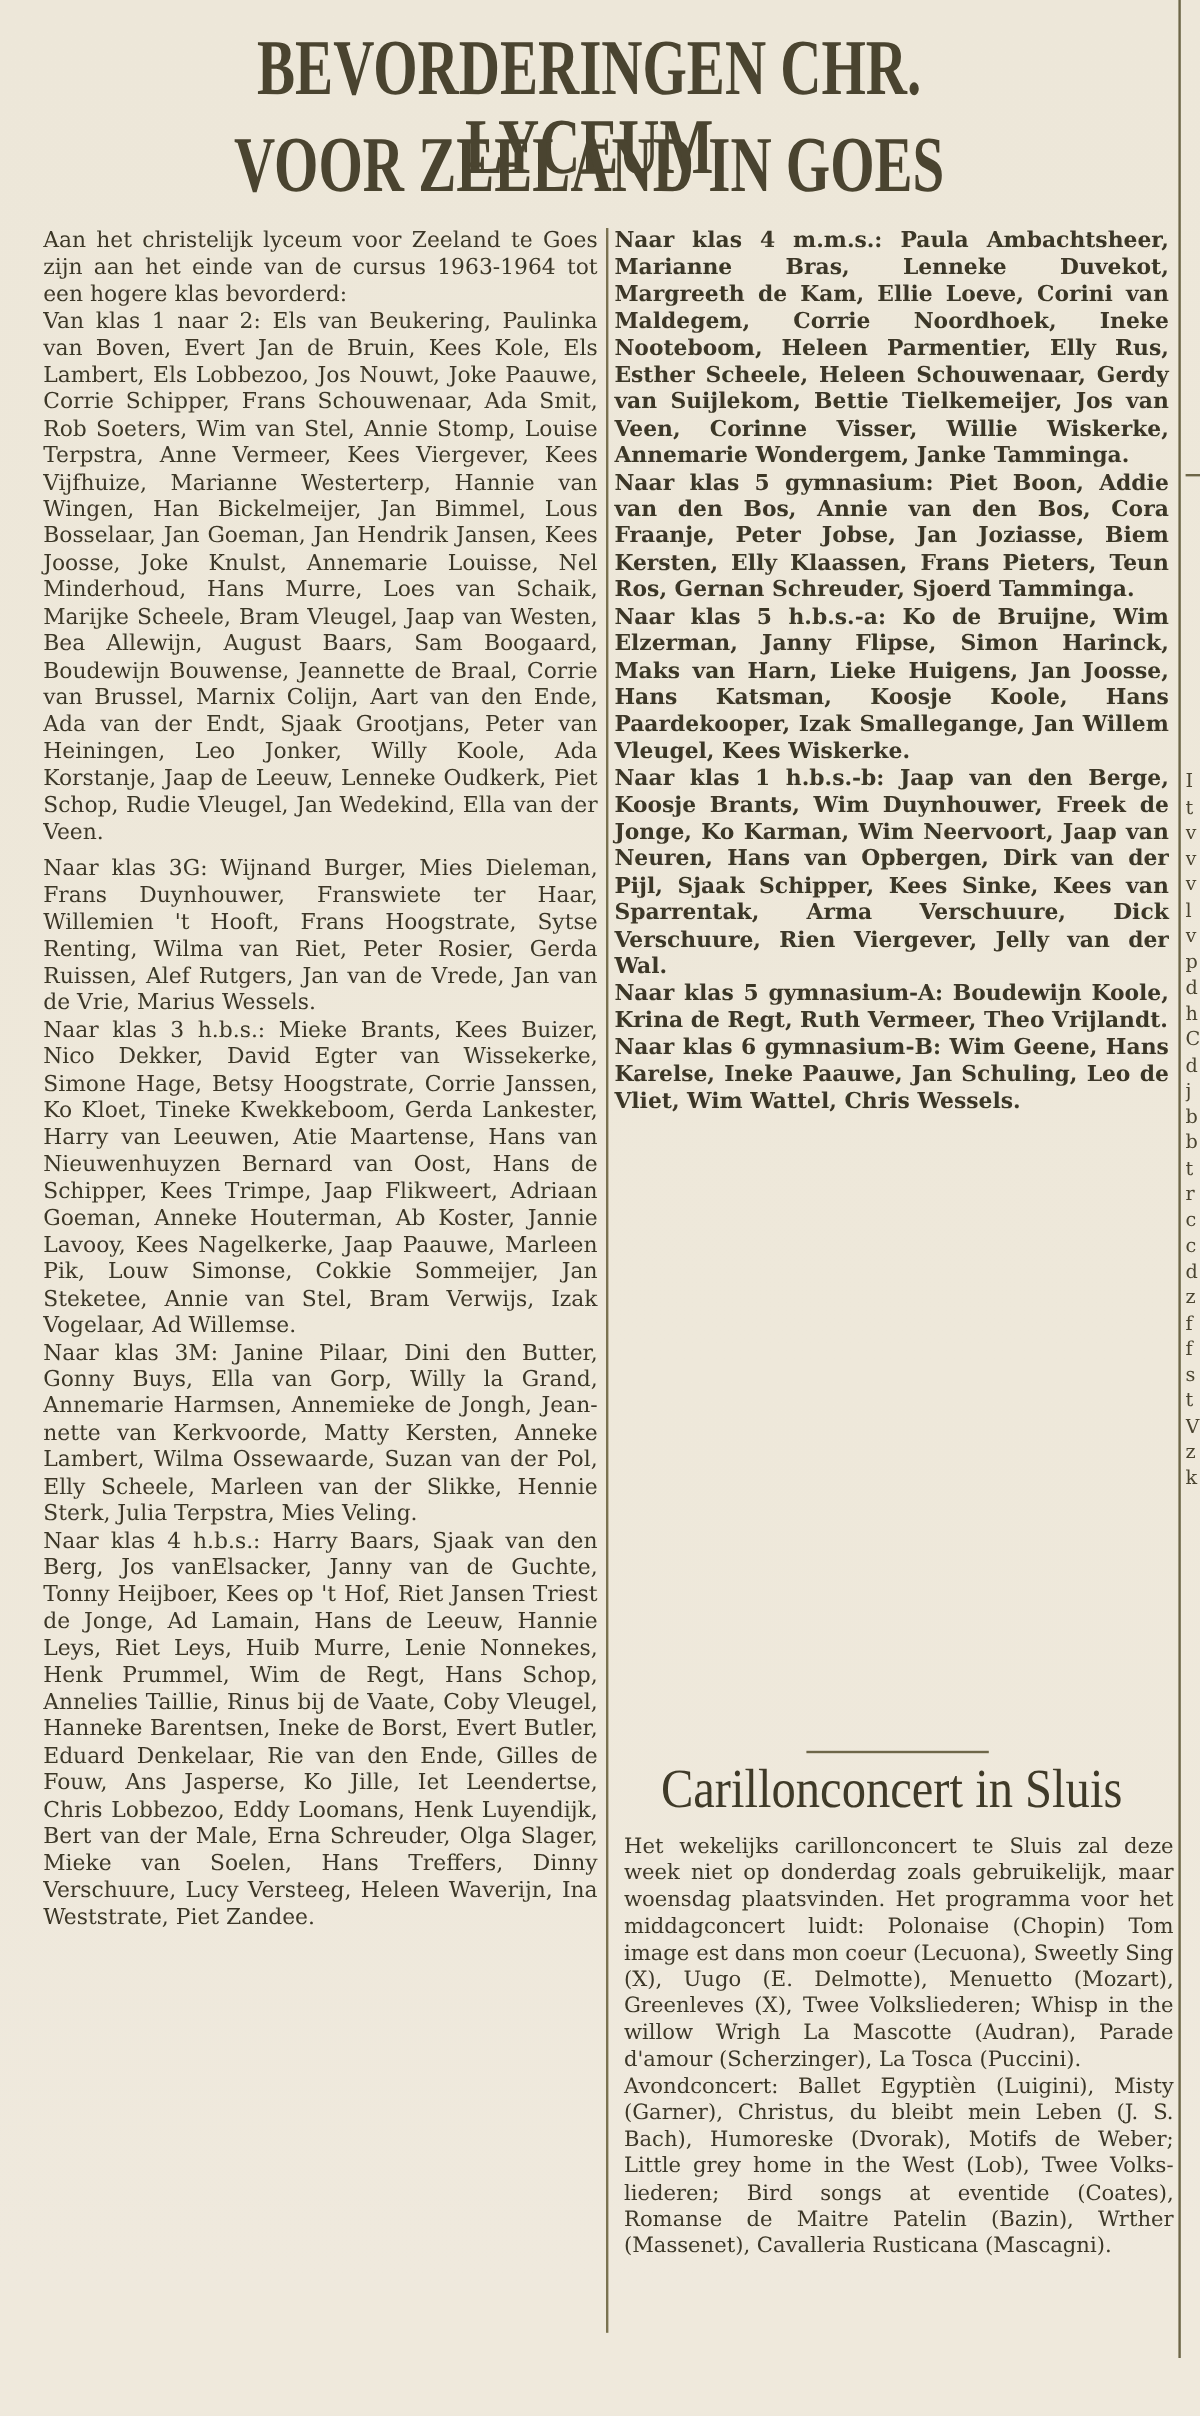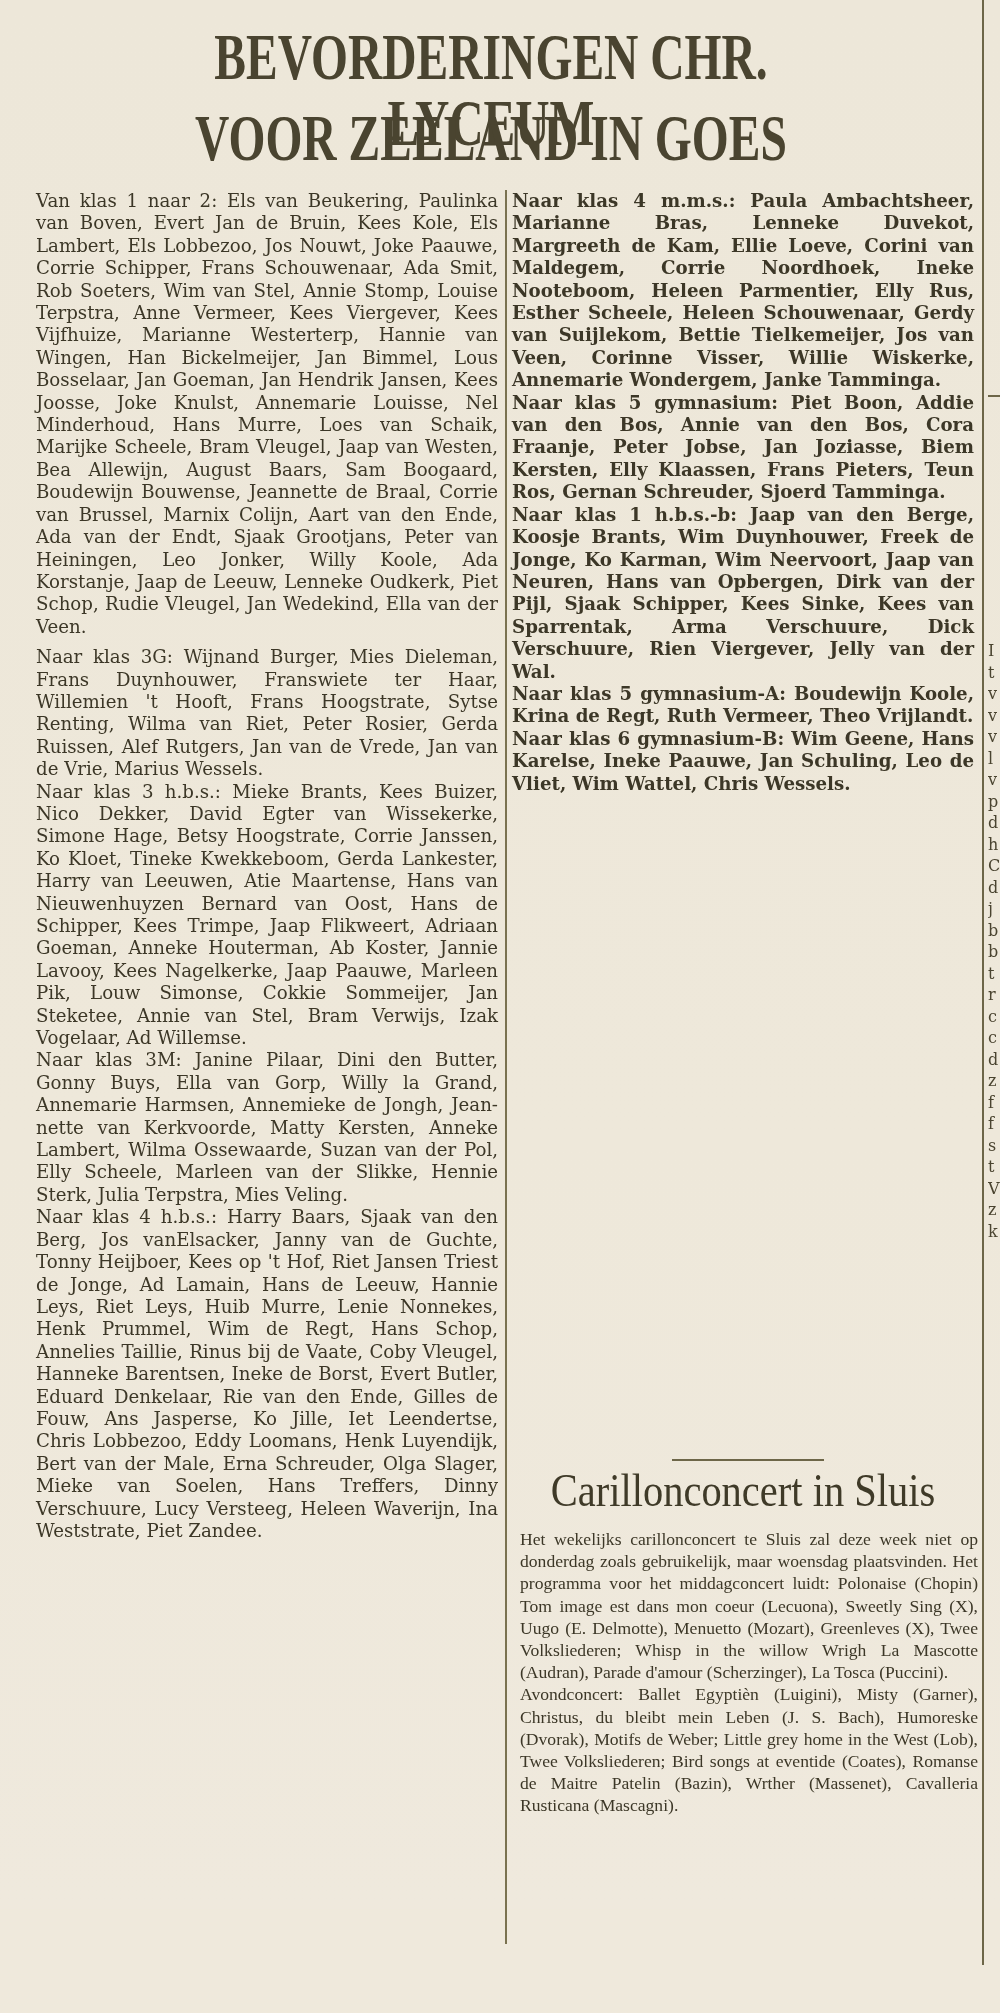--- a/index.html
+++ b/index.html
@@ -48,49 +48,51 @@
   .sep-rule {
     position: absolute; left: 672px; top: 1459px; width: 152px; height: 2px;
     background: #6d6648;
   }
   .sub-headline {
     position: absolute; left: 512px; top: 1468px; width: 462px; text-align: center;
     font-family: "Liberation Serif", "DejaVu Serif", serif;
     font-size: 46px; color: #3f3a28; line-height: 1;
     transform: scaleX(0.88); transform-origin: center;
   }
-  .col-concert { left: 520px; top: 1528px; width: 458px; font-size: 17.6px; line-height: 22.2px; font-family: Liberation Serif, serif; }
+  .col-concert { left: 520px; top: 1528px; width: 458px; font-size: 17.6px; line-height: 22.2px; }
   .edge-col {
     position: absolute; left: 988px; top: 640px; width: 14px; overflow: hidden;
     font-family: "DejaVu Serif", serif; font-size: 16px; line-height: 21.5px; color: #4a4430;
     white-space: pre;
   }
   .edge-dash { position: absolute; left: 988px; top: 395px; width: 12px; height: 2px; background: #6d6648; }
 </style>
 </head>
 <body>
 
 <div class="page">
 
   <div class="headline l1">BEVORDERINGEN CHR. LYCEUM</div>
   <div class="headline l2">VOOR ZEELAND IN GOES</div>
 
   <div class="col col-left">
+    <p>Aan het christelijk lyceum voor Zee­land te Goes zijn aan het einde van de cursus 1963-1964 tot een hogere klas bevorderd:</p>
     <p><span>Van klas 1 naar 2:</span> <span>Els van Beukering, Paulinka van Boven, Evert Jan de Bruin, Kees Kole, Els Lambert, Els Lobbezoo, Jos Nouwt, Joke Paauwe, Corrie Schipper, Frans Schouwenaar, Ada Smit, Rob Soeters, Wim van Stel, Annie Stomp, Louise Terpstra, Anne Vermeer, Kees Viergever, Kees Vijf­huize, Marianne Westerterp, Hannie van Wingen, Han Bickelmeijer, Jan Bimmel, Lous Bosselaar, Jan Goe­man, Jan Hendrik Jansen, Kees Joos­se, Joke Knulst, Annemarie Louisse, Nel Minderhoud, Hans Murre, Loes van Schaik, Marijke Scheele, Bram Vleugel, Jaap van Westen, Bea Alle­wijn, August Baars, Sam Boogaard, Boudewijn Bouwense, Jeannette de Braal, Corrie van Brussel, Marnix Colijn, Aart van den Ende, Ada van der Endt, Sjaak Grootjans, Peter van Heiningen, Leo Jonker, Willy Koole, Ada Korstanje, Jaap de Leeuw, Len­neke Oudkerk, Piet Schop, Rudie Vleugel, Jan Wedekind, Ella van der Veen.</span></p>
     <p class="gap"><span>Naar klas 3G:</span> <span>Wijnand Burger, Mies Dieleman, Frans Duynhouwer, Frans­wiete ter Haar, Willemien 't Hooft, Frans Hoogstrate, Sytse Renting, Wil­ma van Riet, Peter Rosier, Gerda Ruissen, Alef Rutgers, Jan van de Vrede, Jan van de Vrie, Marius Wes­sels.</span></p>
     <p><span>Naar klas 3 h.b.s.:</span> <span>Mieke Brants, Kees Buizer, Nico Dekker, David Eg­ter van Wissekerke, Simone Hage, Betsy Hoogstrate, Corrie Janssen, Ko Kloet, Tineke Kwekkeboom, Gerda Lankester, Harry van Leeuwen, Atie Maartense, Hans van Nieuwenhuyzen Bernard van Oost, Hans de Schipper, Kees Trimpe, Jaap Flikweert, Adriaan Goeman, Anneke Houterman, Ab Koster, Jannie Lavooy, Kees Na­gelkerke, Jaap Paauwe, Marleen Pik, Louw Simonse, Cokkie Sommeijer, Jan Steketee, Annie van Stel, Bram Verwijs, Izak Vogelaar, Ad Willemse.</span></p>
     <p><span>Naar klas 3M:</span> <span>Janine Pilaar, Dini den Butter, Gonny Buys, Ella van Gorp, Willy la Grand, Annemarie Harmsen, Annemieke de Jongh, Jean­nette van Kerkvoorde, Matty Kersten, Anneke Lambert, Wilma Ossewaarde, Suzan van der Pol, Elly Scheele, Mar­leen van der Slikke, Hennie Sterk, Julia Terpstra, Mies Veling.</span></p>
     <p><span>Naar klas 4 h.b.s.:</span> <span>Harry Baars, Sjaak van den Berg, Jos vanEls­acker, Janny van de Guchte, Tonny Heijboer, Kees op 't Hof, Riet Jansen Triest de Jonge, Ad Lamain, Hans de Leeuw, Hannie Leys, Riet Leys, Huib Murre, Lenie Nonnekes, Henk Prummel, Wim de Regt, Hans Schop, Annelies Taillie, Rinus bij de Vaate, Coby Vleugel, Hanneke Barentsen, Ineke de Borst, Evert Butler, Eduard Denkelaar, Rie van den Ende, Gil­les de Fouw, Ans Jasperse, Ko Jille, Iet Leendertse, Chris Lobbezoo, Ed­dy Loomans, Henk Luyendijk, Bert van der Male, Erna Schreuder, Olga Slager, Mieke van Soelen, Hans Tref­fers, Dinny Verschuure, Lucy Ver­steeg, Heleen Waverijn, Ina West­strate, Piet Zandee.</span></p>
   </div>
 
   <div class="col-divider"></div>
 
   <div class="col col-mid">
     <p><span>Naar klas 4 m.m.s.:</span> <span>Paula Am­bachtsheer, Marianne Bras, Lenneke Duvekot, Margreeth de Kam, Ellie Loeve, Corini van Maldegem, Corrie Noordhoek, Ineke Nooteboom, Heleen Parmentier, Elly Rus, Esther Schee­le, Heleen Schouwenaar, Gerdy van Suijlekom, Bettie Tielkemeijer, Jos van Veen, Corinne Visser, Willie Wis­kerke, Annemarie Wondergem, Jan­ke Tamminga.</span></p>
     <p><span>Naar klas 5 gymnasium:</span> <span>Piet Boon, Addie van den Bos, Annie van den Bos, Cora Fraanje, Peter Jobse, Jan Joziasse, Biem Kersten, Elly Klaas­sen, Frans Pieters, Teun Ros, Ger­nan Schreuder, Sjoerd Tamminga.</span></p>
+    <p><span>Naar klas 5 h.b.s.-a:</span> <span>Ko de Bruijne, Wim Elzerman, Janny Flipse, Si­mon Harinck, Maks van Harn, Lie­ke Huigens, Jan Joosse, Hans Kats­man, Koosje Koole, Hans Paardekoo­per, Izak Smallegange, Jan Willem Vleugel, Kees Wiskerke.</span></p>
     <p><span>Naar klas 1 h.b.s.-b:</span> <span>Jaap van den Berge, Koosje Brants, Wim Duynhou­wer, Freek de Jonge, Ko Karman, Wim Neervoort, Jaap van Neuren, Hans van Opbergen, Dirk van der Pijl, Sjaak Schipper, Kees Sinke, Kees van Sparrentak, Arma Verschuure, Dick Verschuure, Rien Viergever, Jelly van der Wal.</span></p>
     <p><span>Naar klas 5 gymnasium-A:</span> <span>Boudewijn Koole, Krina de Regt, Ruth Vermeer, Theo Vrijlandt.</span></p>
     <p><span>Naar klas 6 gymnasium-B:</span> <span>Wim Geene, Hans Karelse, Ineke Paauwe, Jan Schuling, Leo de Vliet, Wim Wat­tel, Chris Wessels.</span></p>
   </div>
 
   <div class="sep-rule"></div>
   <div class="sub-headline">Carillonconcert in Sluis</div>
 
   <div class="col col-concert">
     <p>Het wekelijks carillonconcert te Sluis zal deze week niet op donderdag zoals gebruikelijk, maar woensdag plaatsvin­den. Het programma voor het middag­concert luidt: Polonaise (Chopin) Tom image est dans mon coeur (Lecuona), Sweetly Sing (X), Uugo (E. Delmotte), Menuetto (Mozart), Greenleves (X), Twee Volksliederen; Whisp in the wil­low Wrigh La Mascotte (Audran), Pa­rade d'amour (Scherzinger), La Tosca (Puccini).</p>

